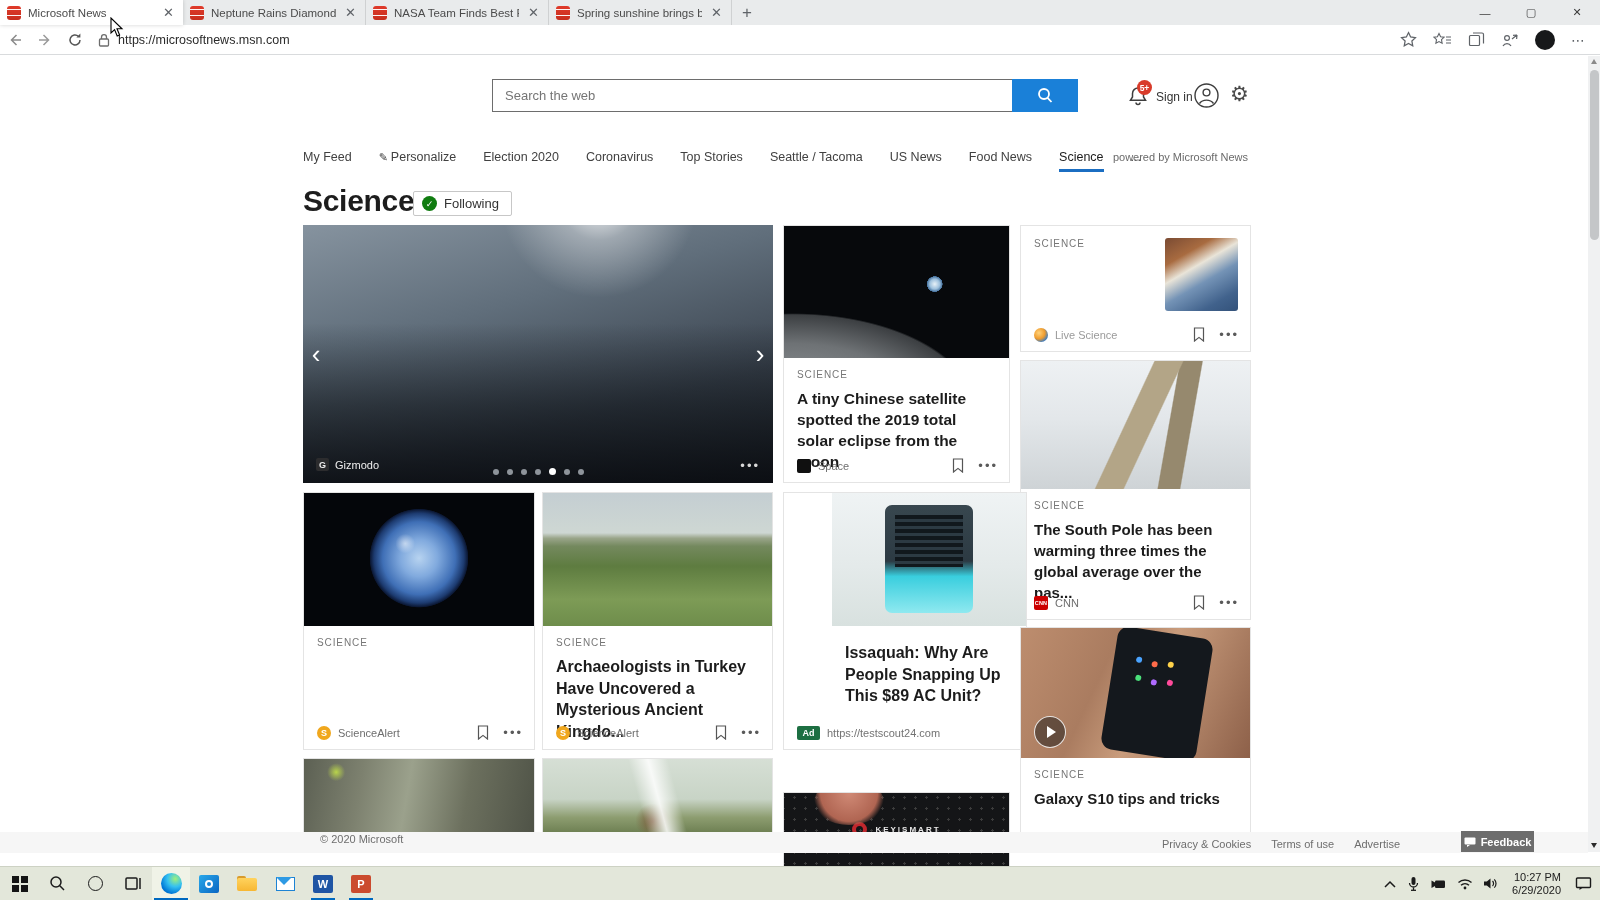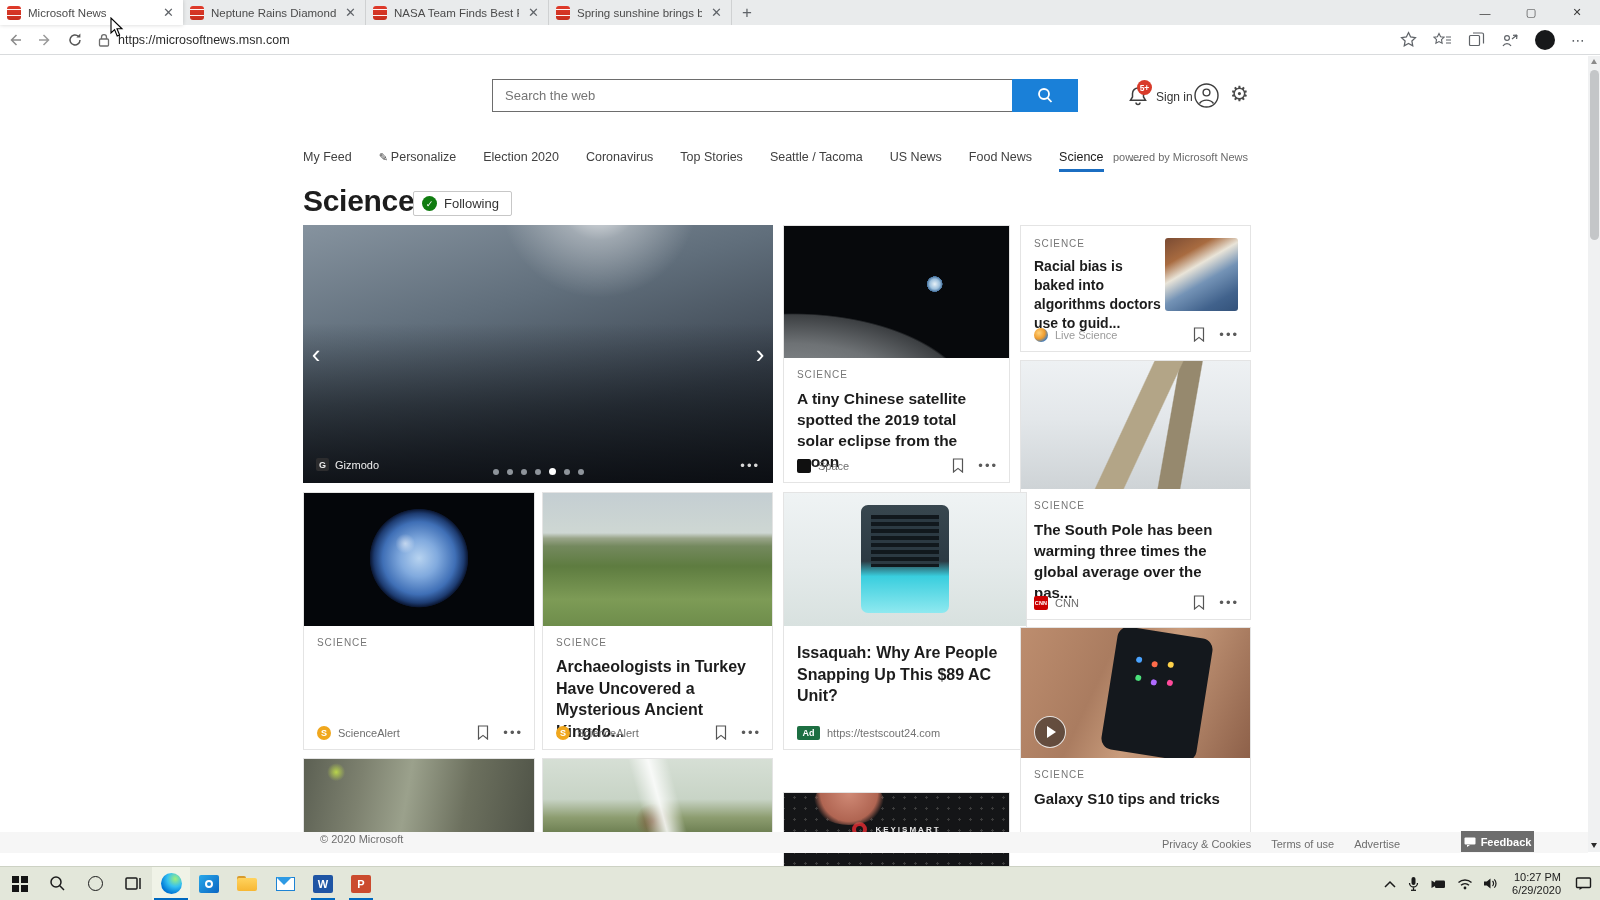--- a/index.html
+++ b/index.html
@@ -325,21 +325,20 @@
           <path d="M1.5 1 h9 v13 l-4.5 -3.6 L1.5 14 z" fill="none" stroke="#555" stroke-width="1.2"></path>
         </svg>
       <span class="more">•••</span>
     </span>
   </div>
 </article>
 
 <article class="card" style="left:1020px;top:225px;width:231px;height:127px;">
   <div class="card-body" style="padding-top:12px;">
     <div class="cat">SCIENCE</div>
-    <h3 class="card-title" style="font-size:14px;line-height:19px;width:130px;">Racial bias is baked into algorithms doctors use to guid...</h3>
   </div>
   <div class="img-racial"></div>
   <div class="src-row">
     <span class="logo logo-live"></span>
     <span class="src-name" style="color:#9a9a9a;">Live Science</span>
     <span class="row-icons">
       <svg class="ic" width="12" height="15" viewBox="0 0 12 15">
           <path d="M1.5 1 h9 v13 l-4.5 -3.6 L1.5 14 z" fill="none" stroke="#555" stroke-width="1.2"></path>
         </svg>
       <span class="more">•••</span>
@@ -393,21 +392,21 @@
     <span class="src-name">ScienceAlert</span>
     <span class="row-icons">
       <svg class="ic" width="12" height="15" viewBox="0 0 12 15">
           <path d="M1.5 1 h9 v13 l-4.5 -3.6 L1.5 14 z" fill="none" stroke="#555" stroke-width="1.2"></path>
         </svg>
       <span class="more">•••</span>
     </span>
   </div>
 </article>
 
-<article class="card" style="left:783px;top:492px;width:244px;height:258px;">
+<article class="card" style="left:783px;top:492px;width:244px;height:258px;padding-left:48px;">
   <div class="card-img img-ad">
     <div class="ac-unit"></div>
   </div>
   <div class="card-body" style="padding-top:16px;">
     <h3 class="card-title" style="font-size:16px;line-height:21.5px;margin-top:0;">Issaquah: Why Are People Snapping Up This $89 AC Unit?</h3>
   </div>
   <div class="src-row">
     <span class="ad-badge">Ad</span>
     <span class="ad-url">https://testscout24.com</span>
   </div>

